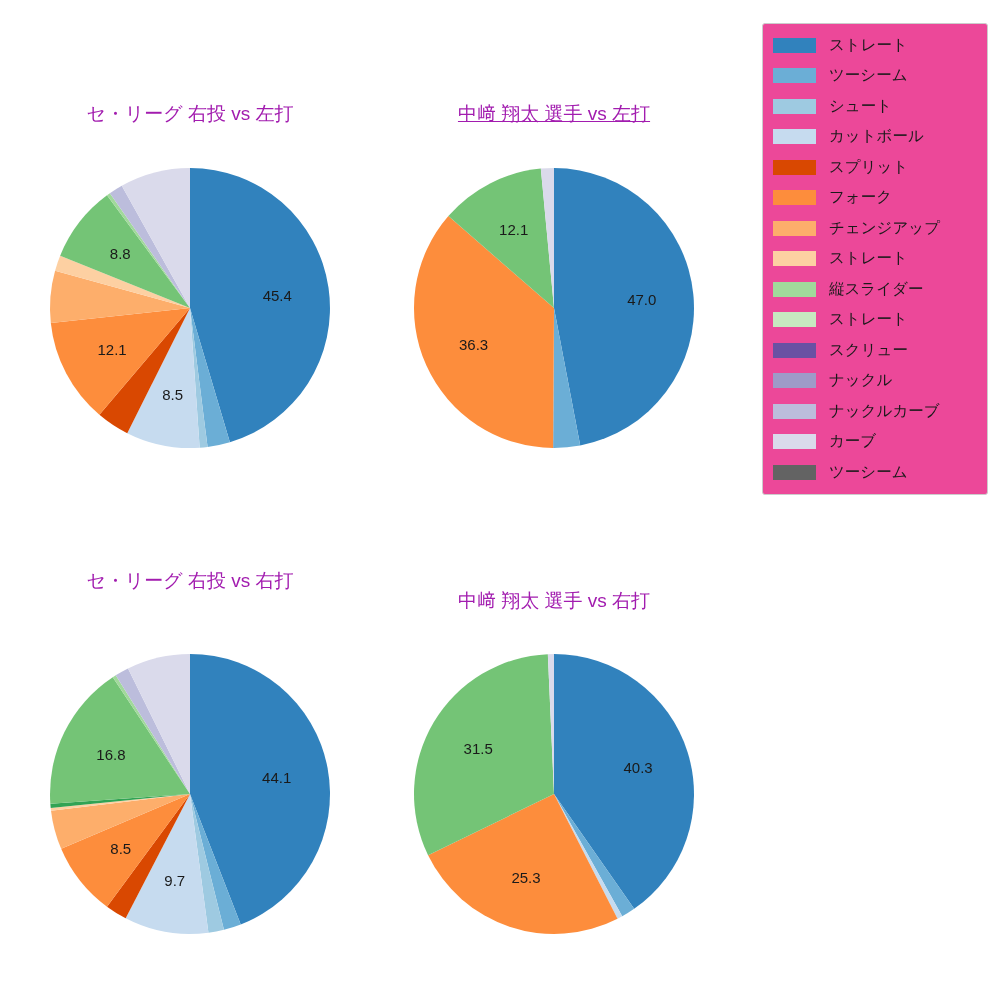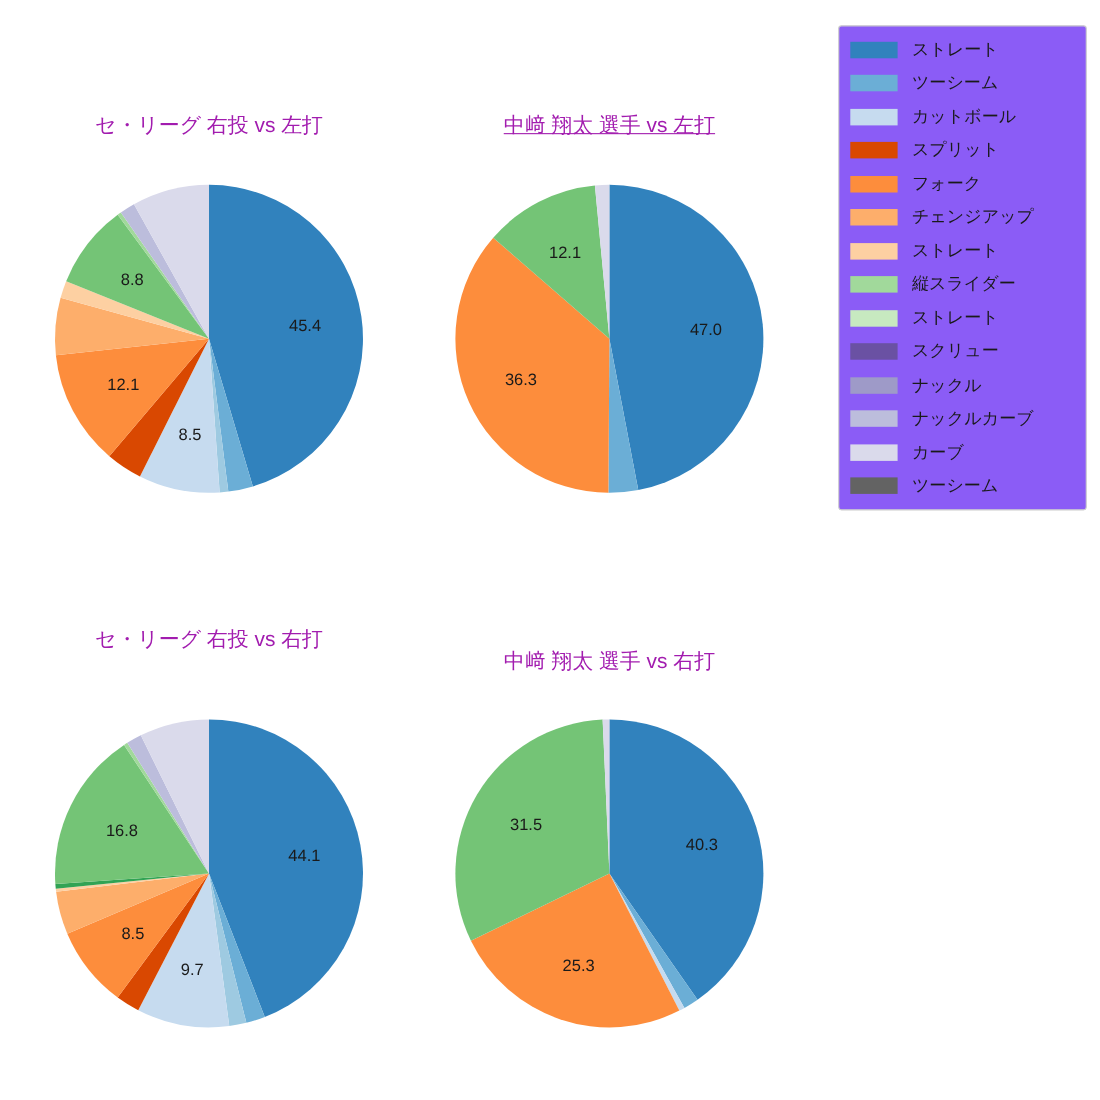--- a/index.html
+++ b/index.html
@@ -19,21 +19,21 @@
   .p0{left:40px;top:158px;}
   .p1{left:404px;top:158px;}
   .p2{left:40px;top:644px;}
   .p3{left:404px;top:644px;}
   .pie-label{
     font-family:"Liberation Sans","DejaVu Sans",sans-serif;
     font-size:15px;fill:#1a1a1a;text-anchor:middle;
   }
   .legend{
     position:absolute;left:762px;top:23px;width:226px;box-sizing:border-box;
-    background:#8b5cf6;border:1px solid #cccccc;border-radius:3px;
+    background:#ec4899;border:1px solid #cccccc;border-radius:3px;
     padding:6px 10px;
   }
   .legend-item{display:flex;align-items:center;height:30.5px;}
   .legend-swatch{width:43px;height:15px;margin-right:13px;flex:none;}
   .legend-label{font-size:15.5px;color:#1a1a1a;white-space:nowrap;}
 </style>
 </head>
 <body>
 
 <div>
@@ -104,20 +104,24 @@
   <div class="legend" id="legend">
       <div class="legend-item">
         <span class="legend-swatch" style="background: rgb(49, 130, 189);"></span>
         <span class="legend-label">ストレート</span>
       </div>
       <div class="legend-item">
         <span class="legend-swatch" style="background: rgb(107, 174, 214);"></span>
         <span class="legend-label">ツーシーム</span>
       </div>
       <div class="legend-item">
+        <span class="legend-swatch" style="background: rgb(158, 202, 225);"></span>
+        <span class="legend-label">シュート</span>
+      </div>
+      <div class="legend-item">
         <span class="legend-swatch" style="background: rgb(198, 219, 239);"></span>
         <span class="legend-label">カットボール</span>
       </div>
       <div class="legend-item">
         <span class="legend-swatch" style="background: rgb(217, 72, 1);"></span>
         <span class="legend-label">スプリット</span>
       </div>
       <div class="legend-item">
         <span class="legend-swatch" style="background: rgb(253, 141, 60);"></span>
         <span class="legend-label">フォーク</span>

